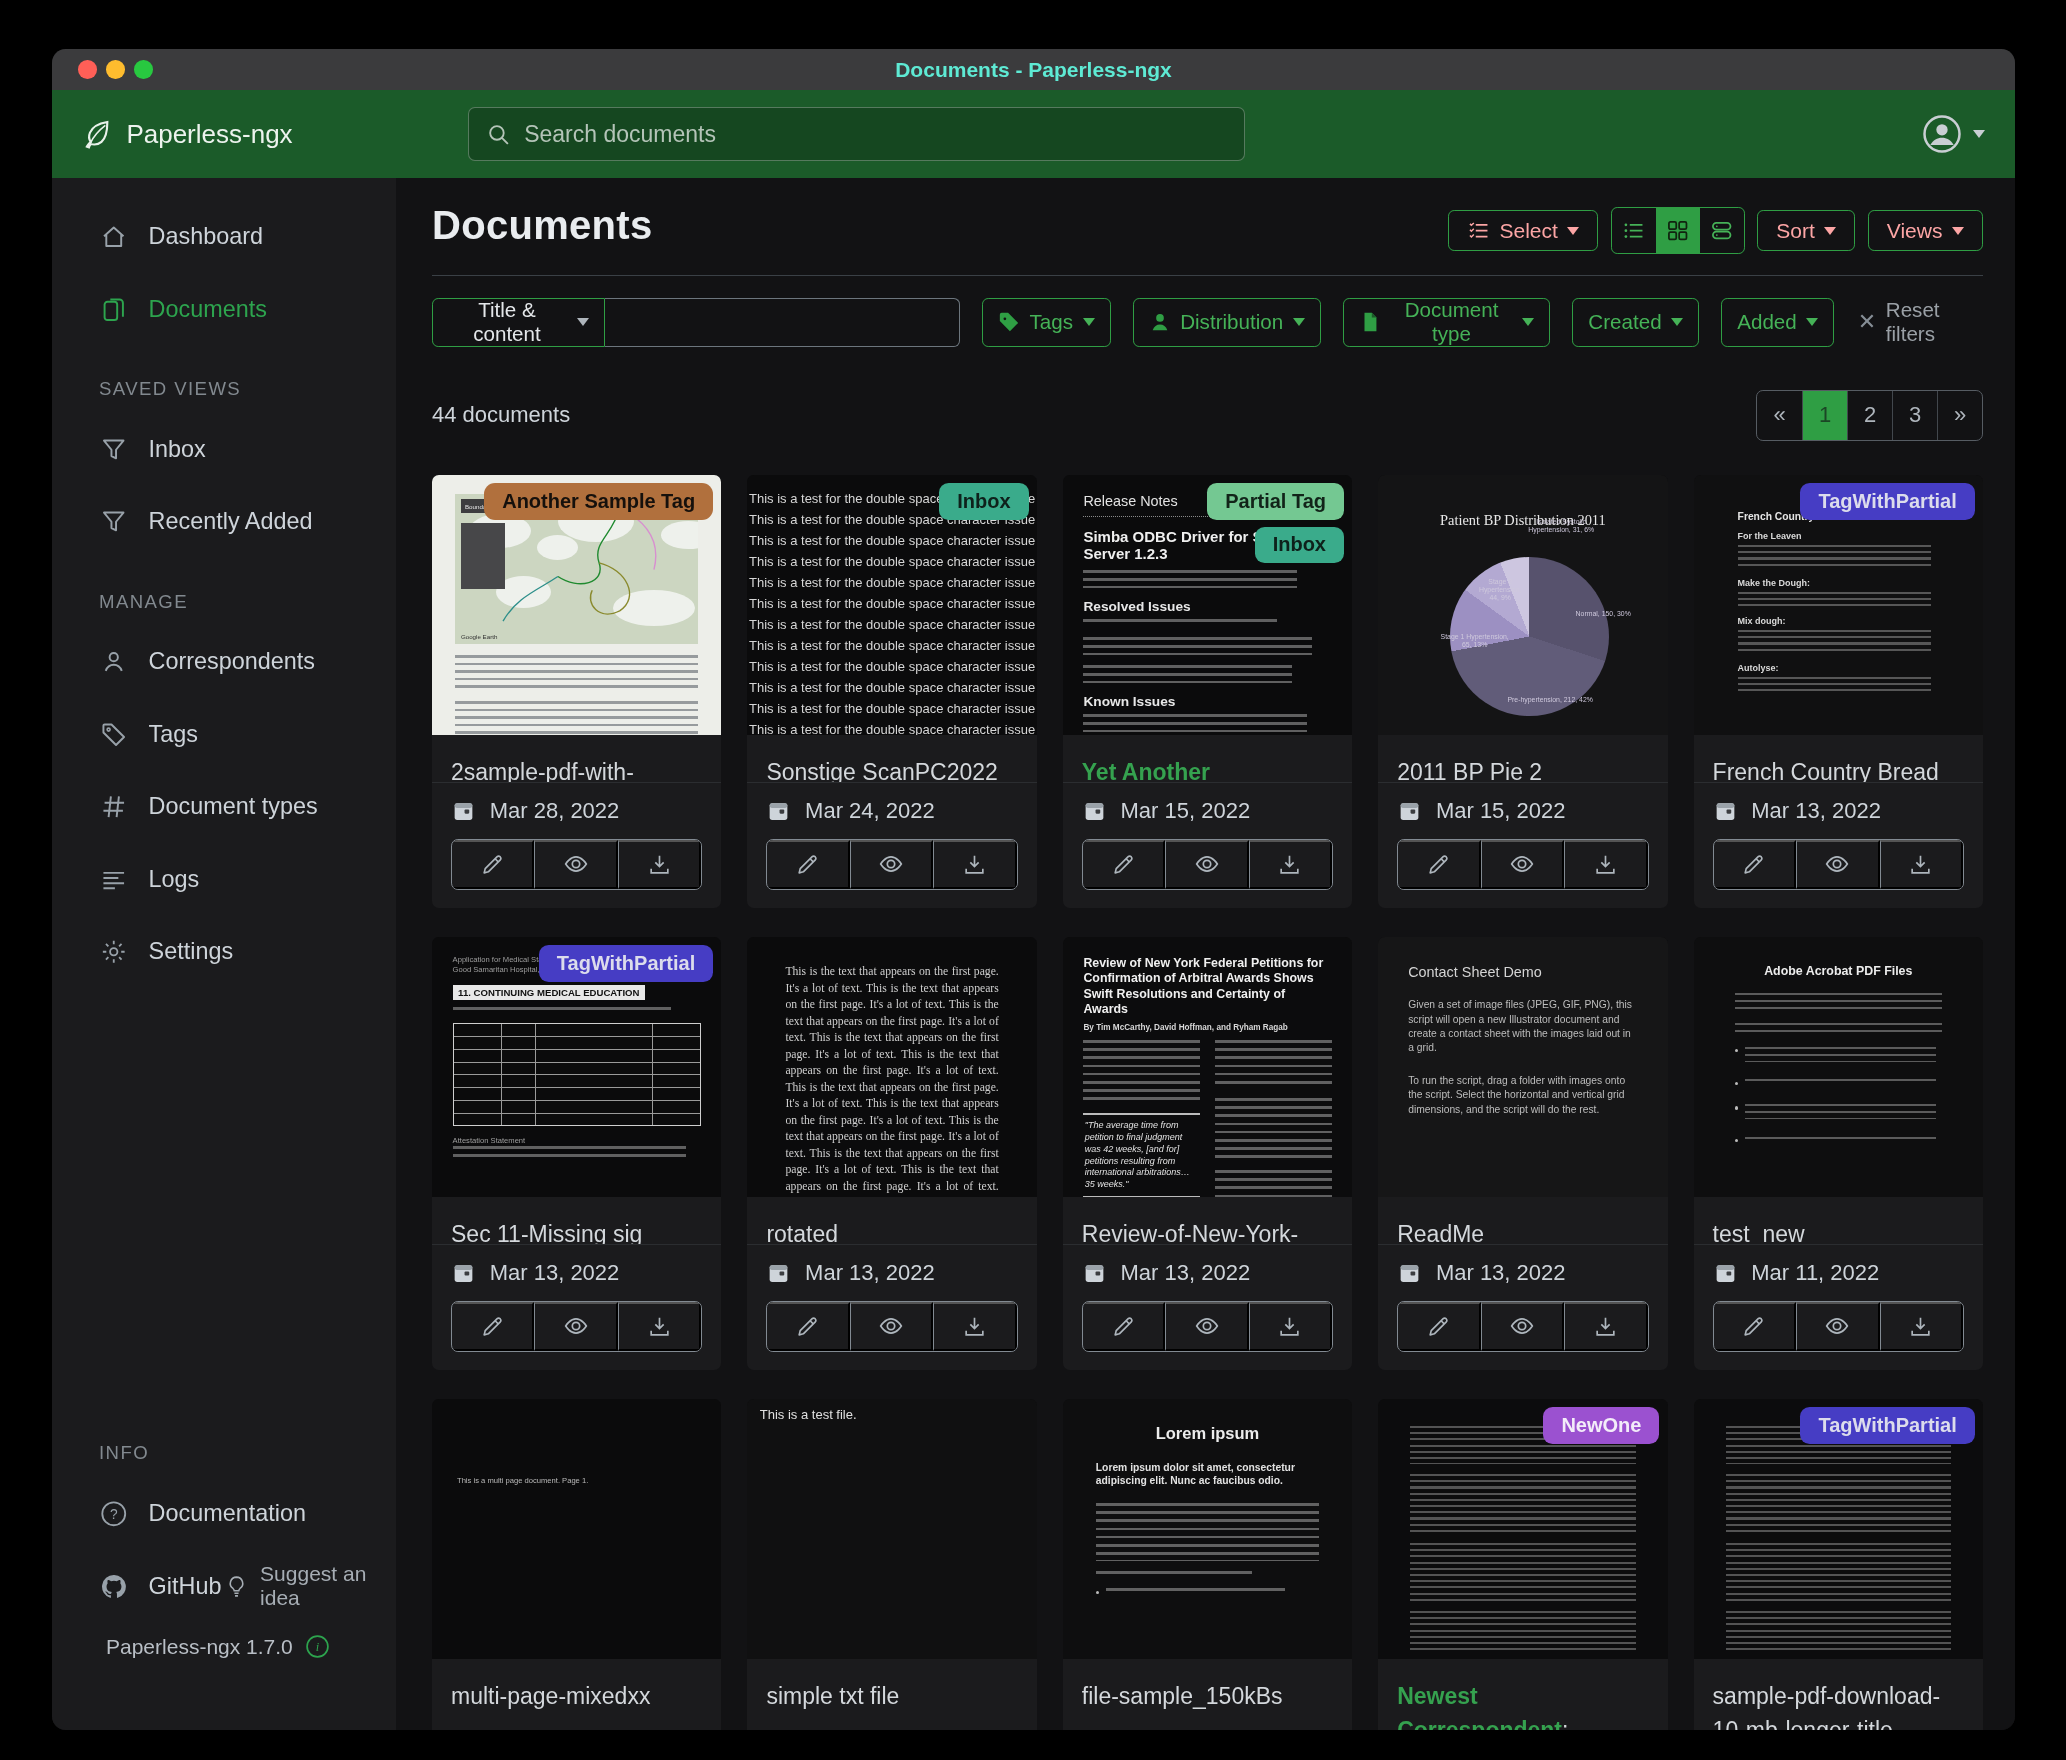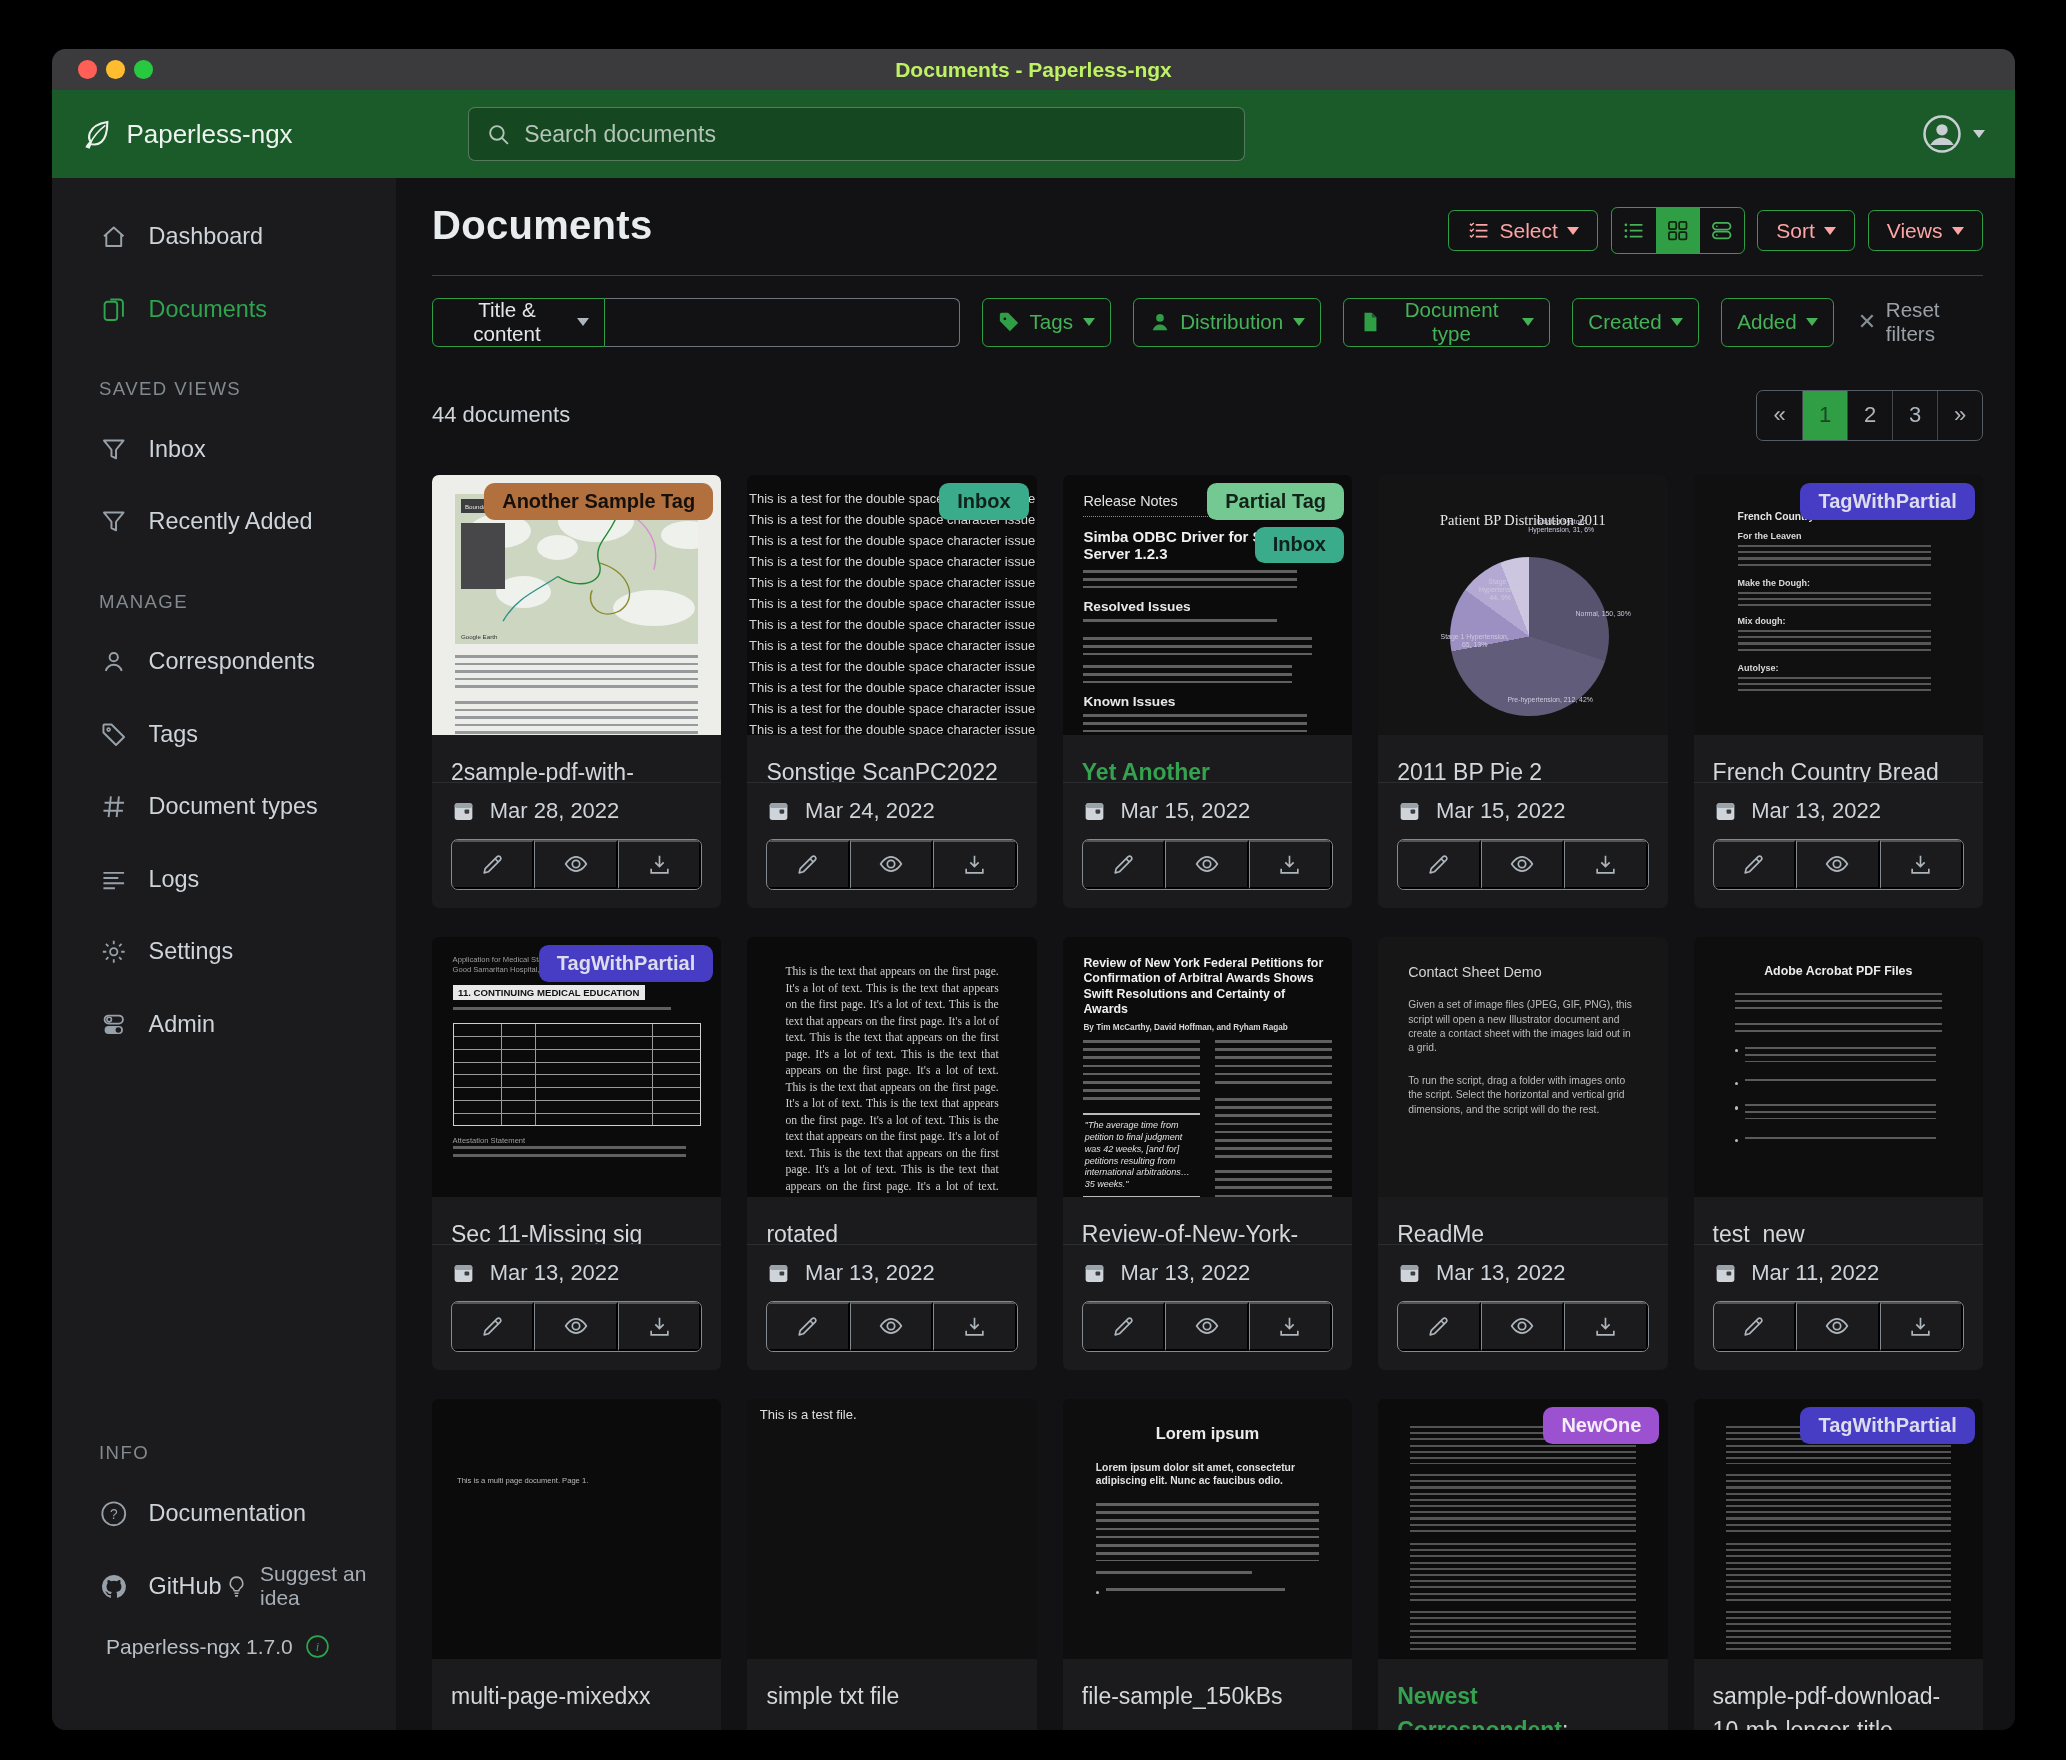--- a/index.html
+++ b/index.html
@@ -6,21 +6,21 @@
   html,body { background:#000; }
   body { width:2066px; height:1761px; position:relative; font-family:"Liberation Sans", sans-serif; overflow:hidden; }
 
   .window { position:absolute; left:52px; top:49px; width:1963px; height:1681px; border-radius:13.7px; overflow:hidden; background:#121214; box-shadow:0 20.6px 62px rgba(0,0,0,.8); }
 
   
   .titlebar { height:41px; background:#3b3b3d; display:flex; align-items:center; position:relative; }
   .lights { display:flex; gap:9.6px; padding-left:26px; }
   .light { width:18.6px; height:18.6px; border-radius:50%; }
   .light.red{background:#ff5f57;} .light.yellow{background:#febc2e;} .light.green{background:#28c840;}
-  .win-title { position:absolute; left:0; right:0; text-align:center; font-size:21px; font-weight:700; color:#bef264; }
+  .win-title { position:absolute; left:0; right:0; text-align:center; font-size:21px; font-weight:700; color:#5eead4; }
 
   
   .appheader { height:88px; background:#1b5b29; display:flex; align-items:center; padding:0 30px; }
   .brand { display:flex; align-items:center; gap:12.4px; width:323px; }
   .brand-name { font-size:26px; color:#edf3ee; }
   .searchbox { width:777px; height:54px; background:rgba(0,0,0,.22); border:1.4px solid rgba(255,255,255,.28); border-radius:6.9px; display:flex; align-items:center; gap:13.7px; padding:0 16.5px; margin-left:63px; }
   .searchbox input { flex:1; background:transparent; border:none; outline:none; font-size:23px; color:#dfe9e1; font-family:inherit; }
   .searchbox input::placeholder { color:#b4c4b8; }
   .header-right { margin-left:auto; display:flex; align-items:center; gap:11px; }
   .caret { width:0; height:0; border-left:9px solid transparent; border-right:9px solid transparent; border-top:11px solid currentColor; display:inline-block; }
@@ -292,31 +292,20 @@
           </div>
           <div class="nav-item">
             <span class="ic">
               <svg width="27.5" height="27.5" viewBox="0 0 24 24">
                 <circle cx="12" cy="12" r="3.2" fill="none" stroke="currentColor" stroke-width="1.6"></circle>
                 <path d="M12 2.5v3M12 18.5v3M2.5 12h3M18.5 12h3M5.2 5.2l2.1 2.1M16.7 16.7l2.1 2.1M18.8 5.2l-2.1 2.1M7.3 16.7l-2.1 2.1" stroke="currentColor" stroke-width="1.6"></path>
               </svg>
             </span>
             <span>Settings</span>
           </div>
-          <div class="nav-item">
-            <span class="ic">
-              <svg width="27.5" height="27.5" viewBox="0 0 24 24">
-                <rect x="4" y="4" width="16" height="7" rx="3.5" fill="none" stroke="currentColor" stroke-width="1.6"></rect>
-                <circle cx="8" cy="7.5" r="2" fill="none" stroke="currentColor" stroke-width="1.4"></circle>
-                <rect x="4" y="13" width="16" height="7" rx="3.5" fill="currentColor"></rect>
-                <circle cx="16" cy="16.5" r="2.4" fill="#1b1b1d"></circle>
-              </svg>
-            </span>
-            <span>Admin</span>
-          </div>
         </div>
 
       <div class="sidebar-bottom">
         <div class="side-label" style="margin-top:0">INFO</div>
         <div class="nav-item">
           <span class="ic">
             <svg width="27.5" height="27.5" viewBox="0 0 24 24" style="font-size:34px">
                 <circle cx="12" cy="12" r="10" fill="none" stroke="currentColor" stroke-width="1.6"></circle>
                 <text x="12" y="16.2" text-anchor="middle" font-size="12" fill="currentColor" font-family="Liberation Sans, sans-serif">?</text>
               </svg>

